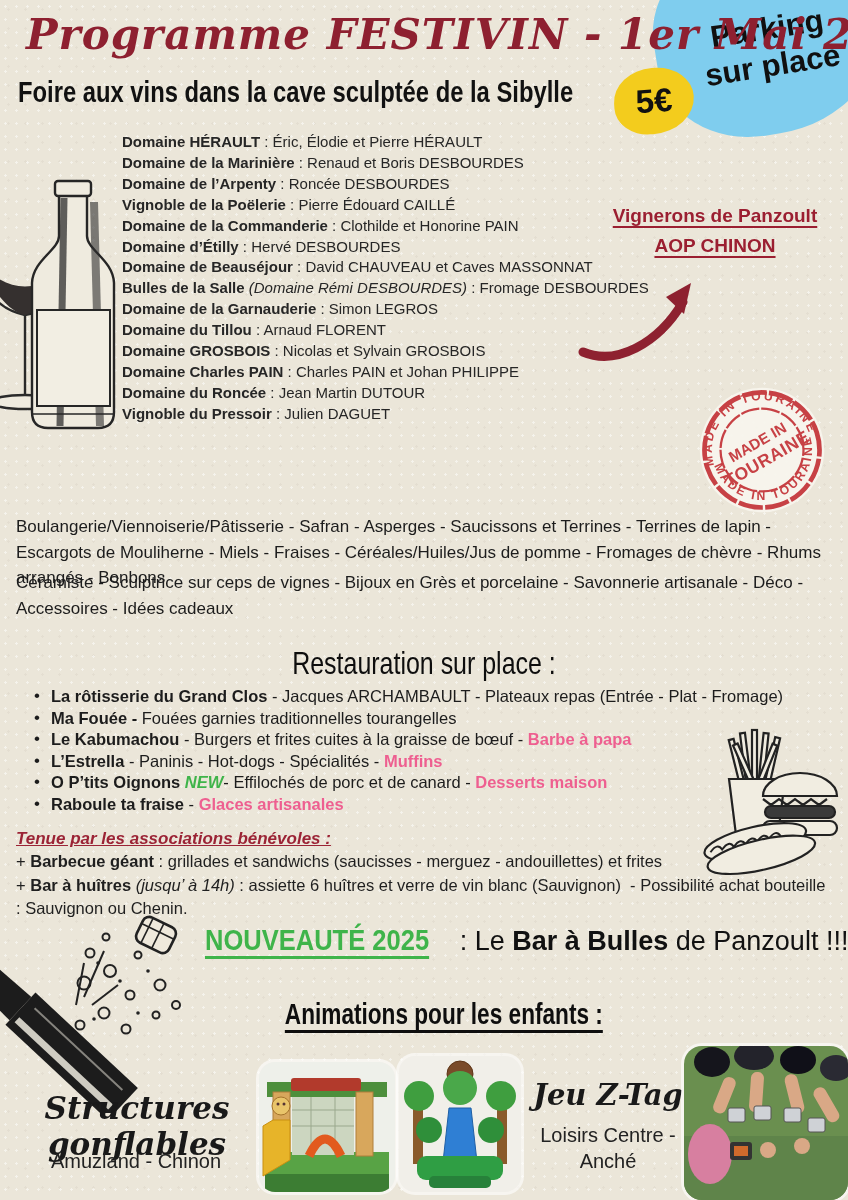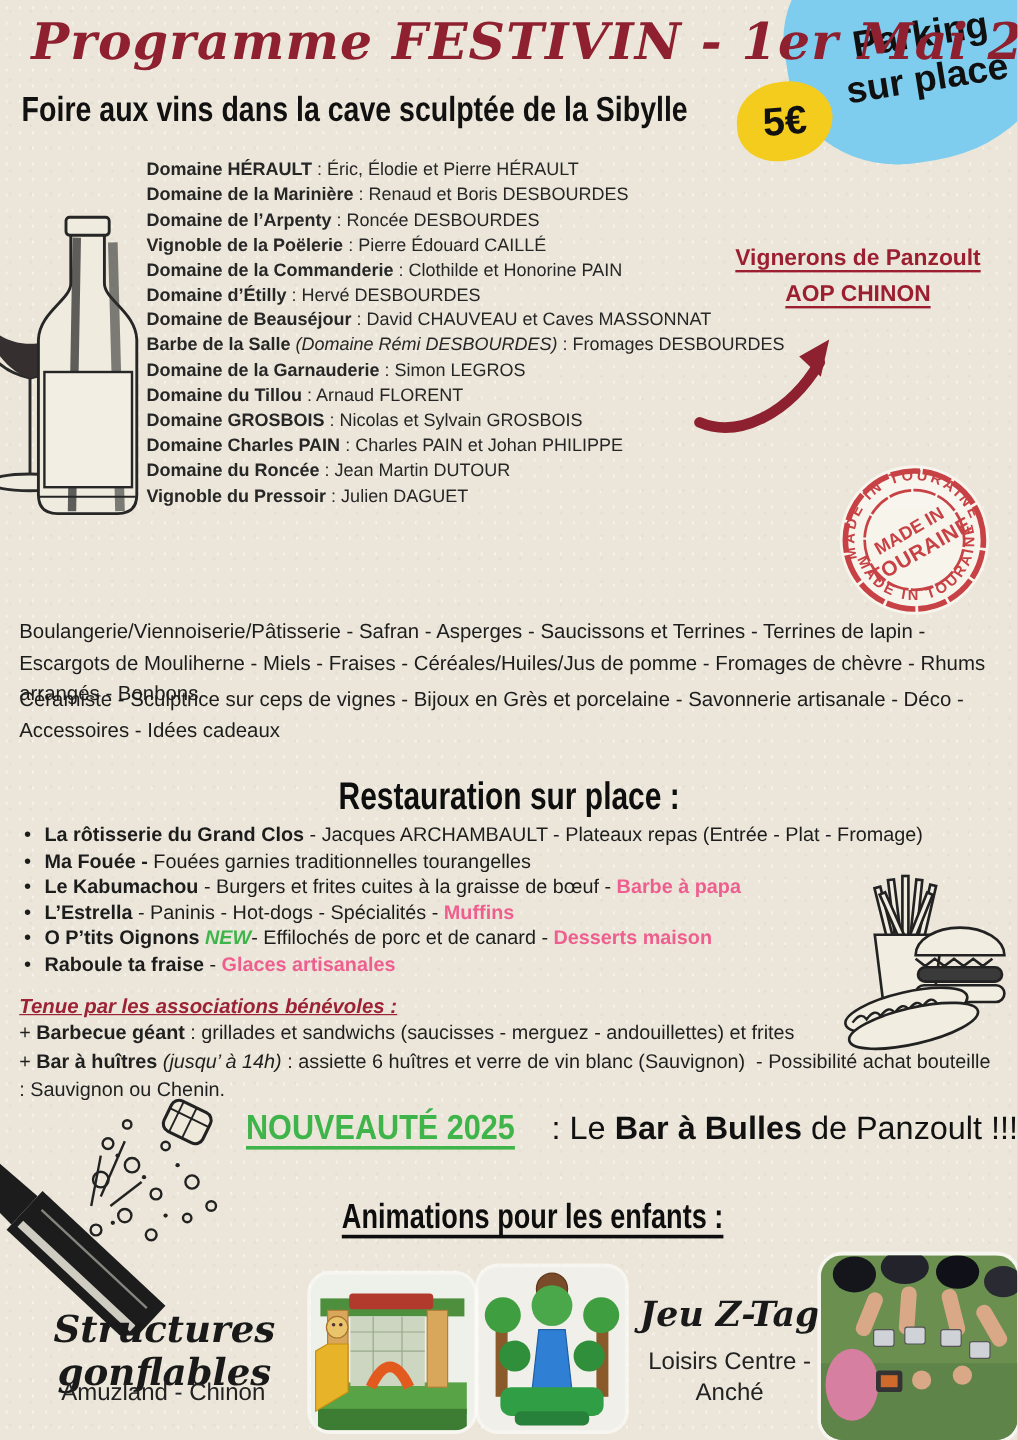--- a/index.html
+++ b/index.html
@@ -34,22 +34,22 @@
   .panzoult .u{text-decoration:underline;text-decoration-thickness:2px;text-underline-offset:4px;}
   .panzoult .l2{margin-top:9px;}
 
   .arrow{left:578px;top:278px;}
   .stamp{left:696px;top:384px;width:132px;height:132px;transform:rotate(-18deg);opacity:.93;}
 
   .marche-h{left:14px;top:475px;font-size:31px;font-weight:bold;color:#0e0e0e;}
   .marche-p1{left:16px;top:514px;width:820px;font-size:17px;line-height:25.5px;color:#1c1c1c;}
   .marche-p2{left:16px;top:570px;width:790px;font-size:17px;line-height:25.5px;color:#1c1c1c;}
 
-  .resto-h{left:0;top:645px;width:848px;text-align:center;font-size:32px;font-weight:bold;color:#0e0e0e;}
-  .resto{left:20px;top:686px;width:730px;font-size:16.5px;line-height:21.6px;color:#1c1c1c;}
+  .resto-h{left:0;top:645px;width:848px;text-align:center;font-size:32px;font-weight:normal;color:#0e0e0e;}
+  .resto{left:34px;top:686px;width:730px;font-size:16.5px;line-height:21.6px;color:#1c1c1c;}
   .ritem{position:relative;padding-left:17px;white-space:pre;}
   .ritem::before{content:"•";position:absolute;left:0;top:-1px;font-size:17px;}
   .hl{color:#ee5f90;font-weight:bold;}
   .new{color:#3fb44a;font-weight:bold;font-style:italic;}
 
   .assoc-h{left:16px;top:829px;font-size:17px;font-weight:bold;font-style:italic;color:#9b2335;text-decoration:underline;}
   .assoc1{left:16px;top:852px;width:820px;font-size:16.5px;}
   .assoc2{left:16px;top:874px;width:812px;font-size:16.5px;line-height:22.5px;}
 
   .nouveaute{left:205px;top:924px;font-size:27px;color:#111;white-space:nowrap;}
@@ -108,21 +108,21 @@
   </svg>
 
   <div class="abs domains">
     <div class="drow"><span class="b">Domaine HÉRAULT</span><span> : Éric, Élodie et Pierre HÉRAULT</span></div>
     <div class="drow"><span class="b">Domaine de la Marinière</span><span> : Renaud et Boris DESBOURDES</span></div>
     <div class="drow"><span class="b">Domaine de l’Arpenty</span><span> : Roncée DESBOURDES</span></div>
     <div class="drow"><span class="b">Vignoble de la Poëlerie</span><span> : Pierre Édouard CAILLÉ</span></div>
     <div class="drow"><span class="b">Domaine de la Commanderie</span><span> : Clothilde et Honorine PAIN</span></div>
     <div class="drow"><span class="b">Domaine d’Étilly</span><span> : Hervé DESBOURDES</span></div>
     <div class="drow"><span class="b">Domaine de Beauséjour</span><span> : David CHAUVEAU et Caves MASSONNAT</span></div>
-    <div class="drow"><span class="b">Barbe de la Salle</span><span class="it"> (Domaine Rémi DESBOURDES)</span><span> : Fromages DESBOURDES</span></div>
+    <div class="drow"><span class="b">Bulles de la Salle</span><span class="it"> (Domaine Rémi DESBOURDES)</span><span> : Fromage DESBOURDES</span></div>
     <div class="drow"><span class="b">Domaine de la Garnauderie</span><span> : Simon LEGROS</span></div>
     <div class="drow"><span class="b">Domaine du Tillou</span><span> : Arnaud FLORENT</span></div>
     <div class="drow"><span class="b">Domaine GROSBOIS</span><span> : Nicolas et Sylvain GROSBOIS</span></div>
     <div class="drow"><span class="b">Domaine Charles PAIN</span><span> : Charles PAIN et Johan PHILIPPE</span></div>
     <div class="drow"><span class="b">Domaine du Roncée</span><span> : Jean Martin DUTOUR</span></div>
     <div class="drow"><span class="b">Vignoble du Pressoir</span><span> : Julien DAGUET</span></div>
   </div>
 
   <div class="abs panzoult">
     <div class="u">Vignerons de Panzoult</div>

